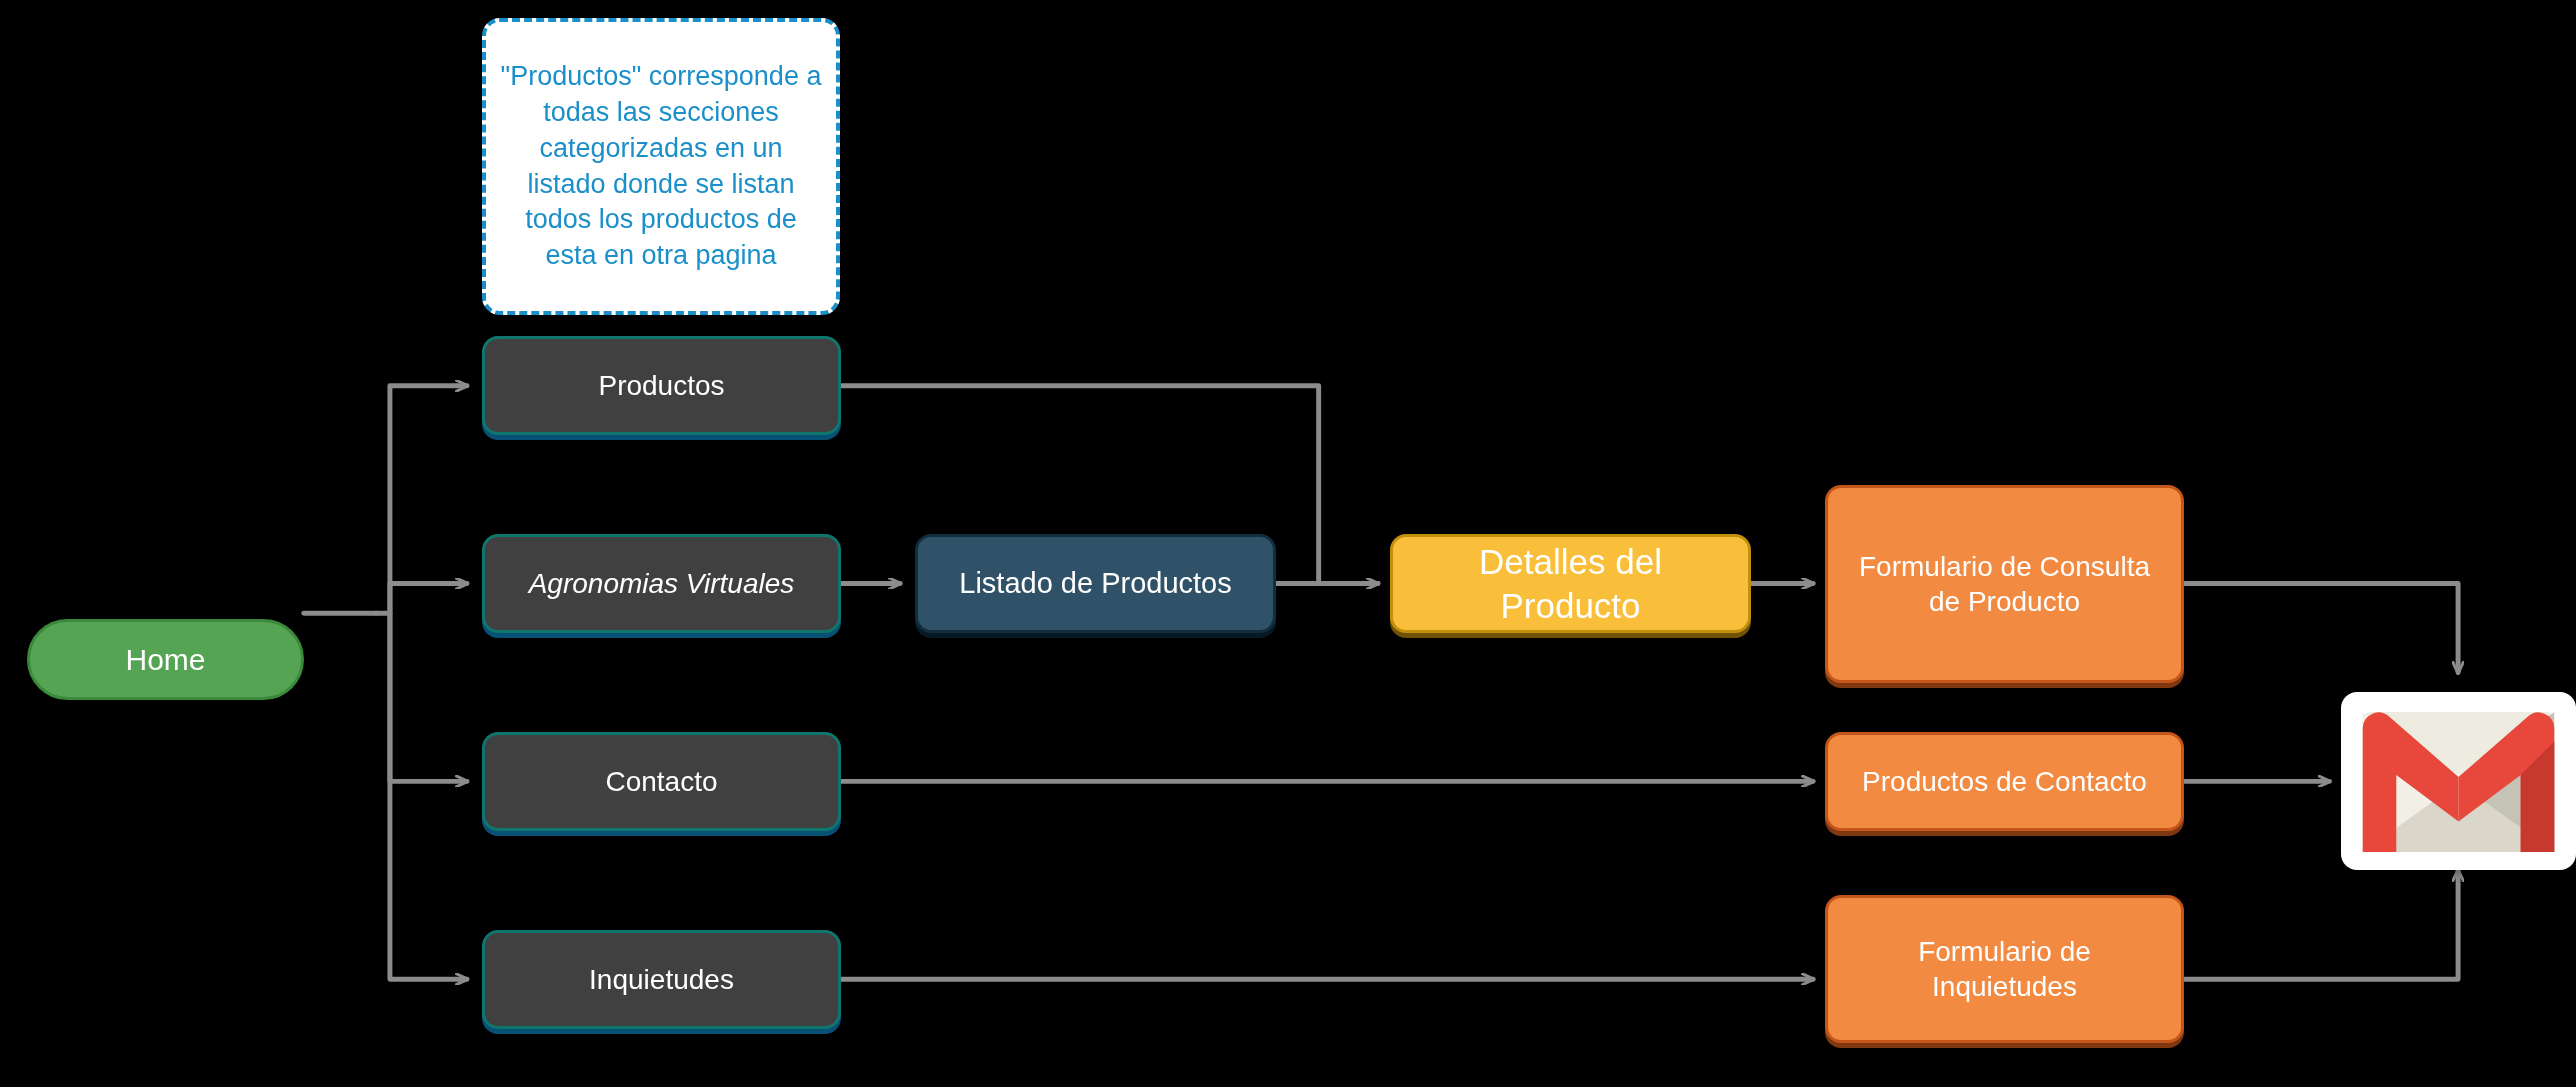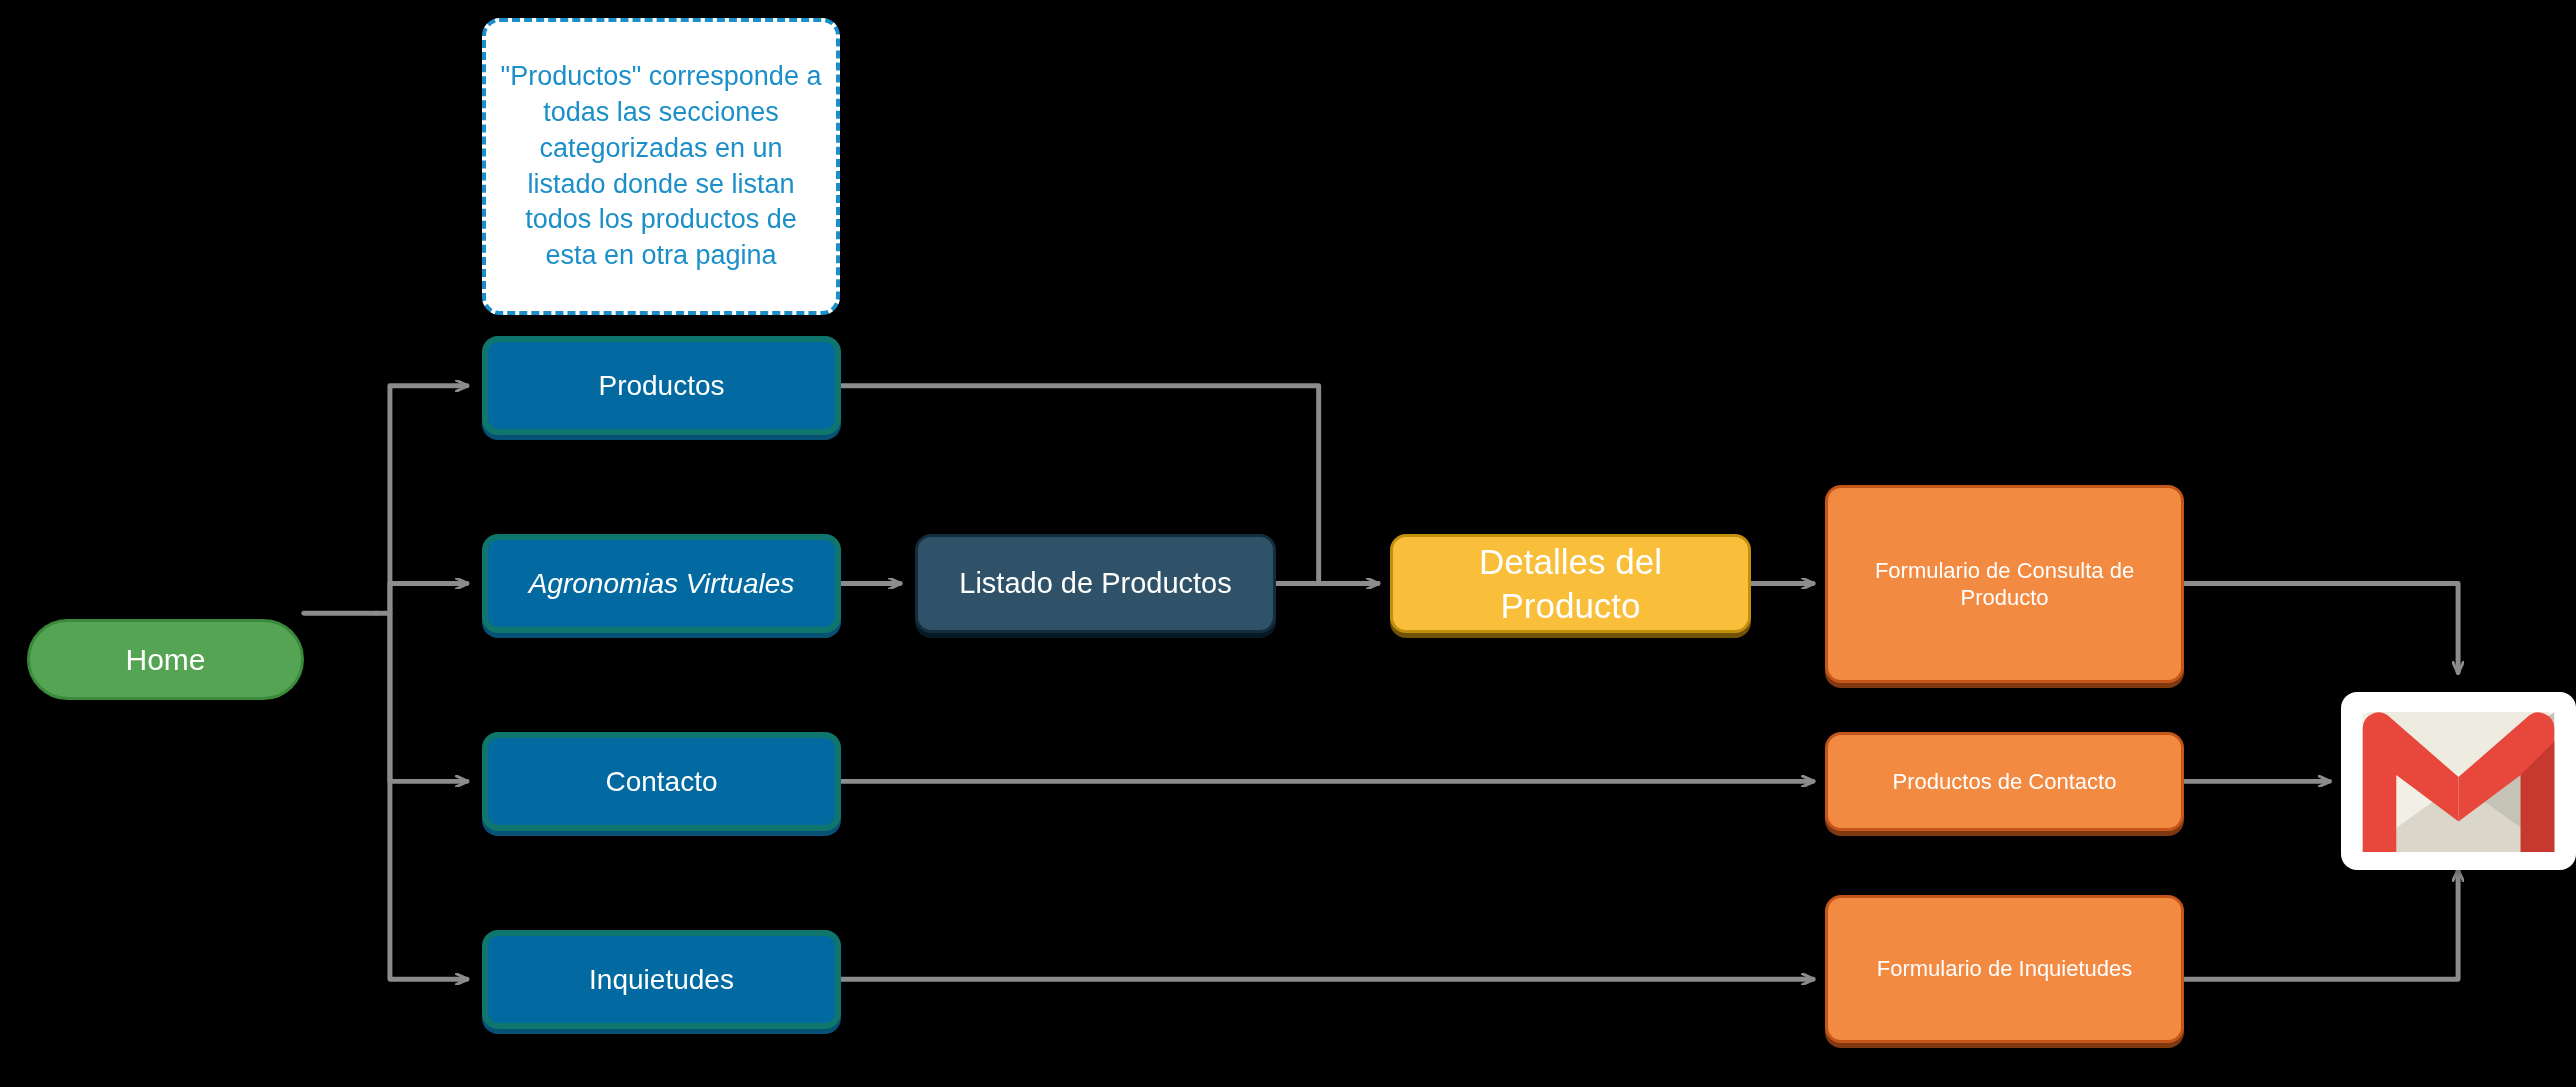--- a/index.html
+++ b/index.html
@@ -9,28 +9,28 @@
 
   svg.edges{position:absolute;left:0;top:0;width:2576px;height:1087px;}
 
   .node{position:absolute;box-sizing:border-box;display:flex;
         align-items:center;justify-content:center;text-align:center;
         color:#ffffff;line-height:1.25;}
   .node span{display:block;padding:0 14px;}
 
   .n-home{background:#54a453;border:3px solid #3b8a3b;border-radius:53px;
           box-shadow:0 4px 0 rgba(0,0,0,.28);font-size:30px;}
-  .n-blue{background:#0369a1;border:6px solid #0f766e;border-radius:16px;
+  .n-blue{background:#404040;border:3px solid #0f766e;border-radius:16px;
           box-shadow:0 5px 0 rgba(8,90,130,.9);font-size:28px;}
   .n-dark{background:#2f5268;border:3px solid #122d3d;border-radius:16px;
           box-shadow:0 5px 0 rgba(8,28,40,.9);font-size:29px;}
   .n-amber{background:#f9bf3b;border:3px solid #c3900d;border-radius:16px;
            box-shadow:0 5px 0 rgba(150,110,10,.75);font-size:35px;}
   .n-orange{background:#f28a42;border:3px solid #c4561a;border-radius:16px;
-            box-shadow:0 5px 0 rgba(160,70,20,.8);font-size:22px;}
+            box-shadow:0 5px 0 rgba(160,70,20,.8);font-size:28px;}
 
   .note{position:absolute;background:#ffffff;border:4px dashed #1b8fc9;
         border-radius:18px;box-sizing:border-box;color:#1b8fc9;
         font-size:27px;line-height:1.33;text-align:center;
         display:flex;align-items:center;justify-content:center;padding:10px 14px;}
 
   .gmail{position:absolute;background:#ffffff;border-radius:16px;
          box-shadow:0 3px 10px rgba(0,0,0,.35);}
   .gmail svg{display:block;}
 </style>

